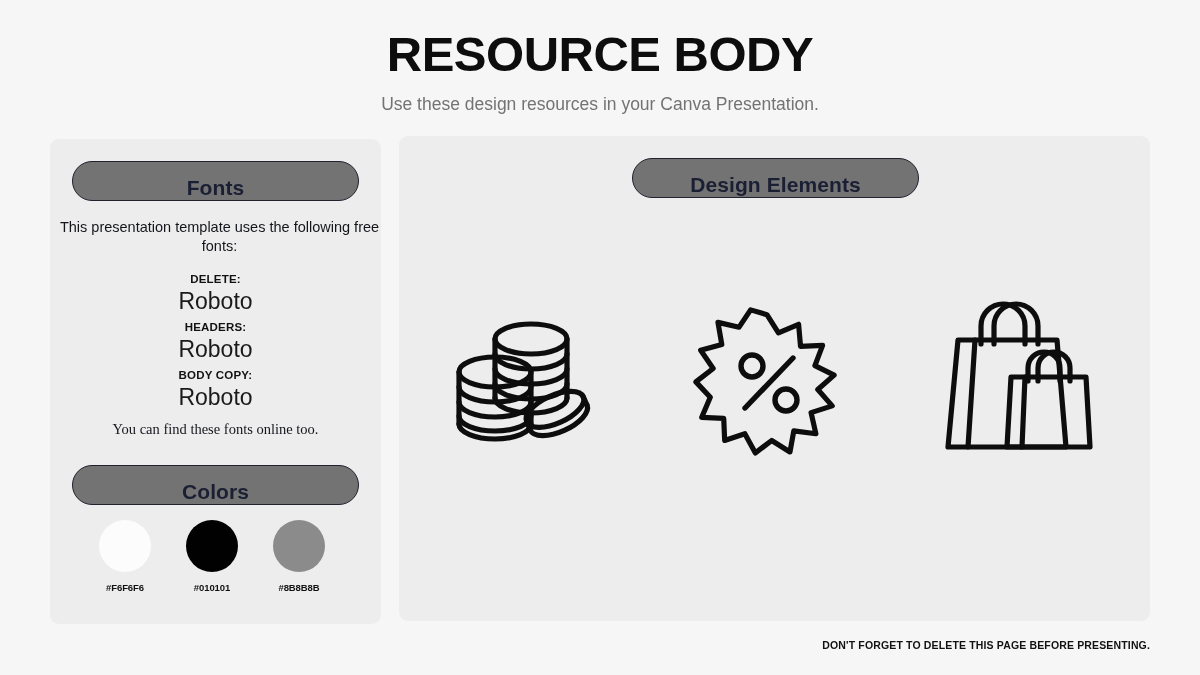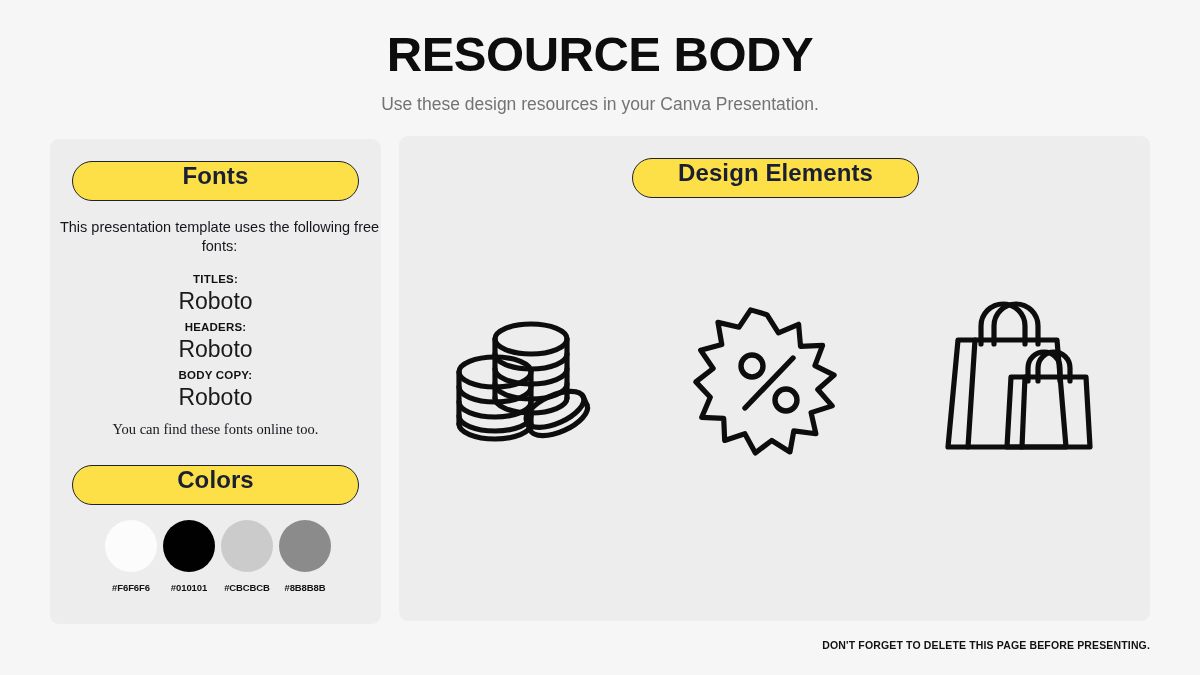--- a/index.html
+++ b/index.html
@@ -59,25 +59,25 @@
     width: 751px;
     height: 485px;
   }
 
   
   .pill {
     position: absolute;
     box-sizing: border-box;
     border: 1.6px solid #20222e;
     border-radius: 22px;
-    background: #fde047;
+    background: #737373;
     display: flex;
-    align-items: flex-start;
+    align-items: flex-end;
     justify-content: center;
-    font-size: 24px;
+    font-size: 21px;
     font-weight: 700;
     color: #1b1f33;
     letter-spacing: 0.1px;
   }
   .pill-fonts {
     left: 22px;
     top: 22px;
     width: 287px;
     height: 40px;
   }
@@ -136,21 +136,21 @@
     text-align: center;
     font-size: 14.5px;
     color: #15161c;
     line-height: 1.3;
     font-family: Liberation Serif, serif;
   }
 
   
   .swatch-row {
     position: absolute;
-    left: 55px;
+    left: 49px;
     top: 381px;
     width: 226px;
     display: flex;
     justify-content: space-between;
   }
   .swatch-cell {
     width: 52px;
     display: flex;
     flex-direction: column;
     align-items: center;
@@ -202,21 +202,21 @@
 
 <div class="panel panel-left">
 
   <div class="pill pill-fonts">
     <span>Fonts</span>
   </div>
 
   <div class="fonts-intro">This presentation template uses the following free fonts:</div>
 
   <div class="font-group g1">
-    <div class="font-role">TITLES:</div>
+    <div class="font-role">DELETE:</div>
     <div class="font-name">Roboto</div>
   </div>
 
   <div class="font-group g2">
     <div class="font-role">HEADERS:</div>
     <div class="font-name">Roboto</div>
   </div>
 
   <div class="font-group g3">
     <div class="font-role">BODY COPY:</div>
@@ -232,24 +232,20 @@
   <div class="swatch-row">
     <div class="swatch-cell">
       <div class="swatch-dot" style="background: rgb(252, 252, 252);"></div>
       <div class="swatch-hex">#F6F6F6</div>
     </div>
     <div class="swatch-cell">
       <div class="swatch-dot" style="background: rgb(1, 1, 1);"></div>
       <div class="swatch-hex">#010101</div>
     </div>
     <div class="swatch-cell">
-      <div class="swatch-dot" style="background: rgb(203, 203, 203);"></div>
-      <div class="swatch-hex">#CBCBCB</div>
-    </div>
-    <div class="swatch-cell">
       <div class="swatch-dot" style="background: rgb(139, 139, 139);"></div>
       <div class="swatch-hex">#8B8B8B</div>
     </div>
   </div>
 
 </div>
 
 <div class="panel panel-right">
 
   <div class="pill pill-design">

